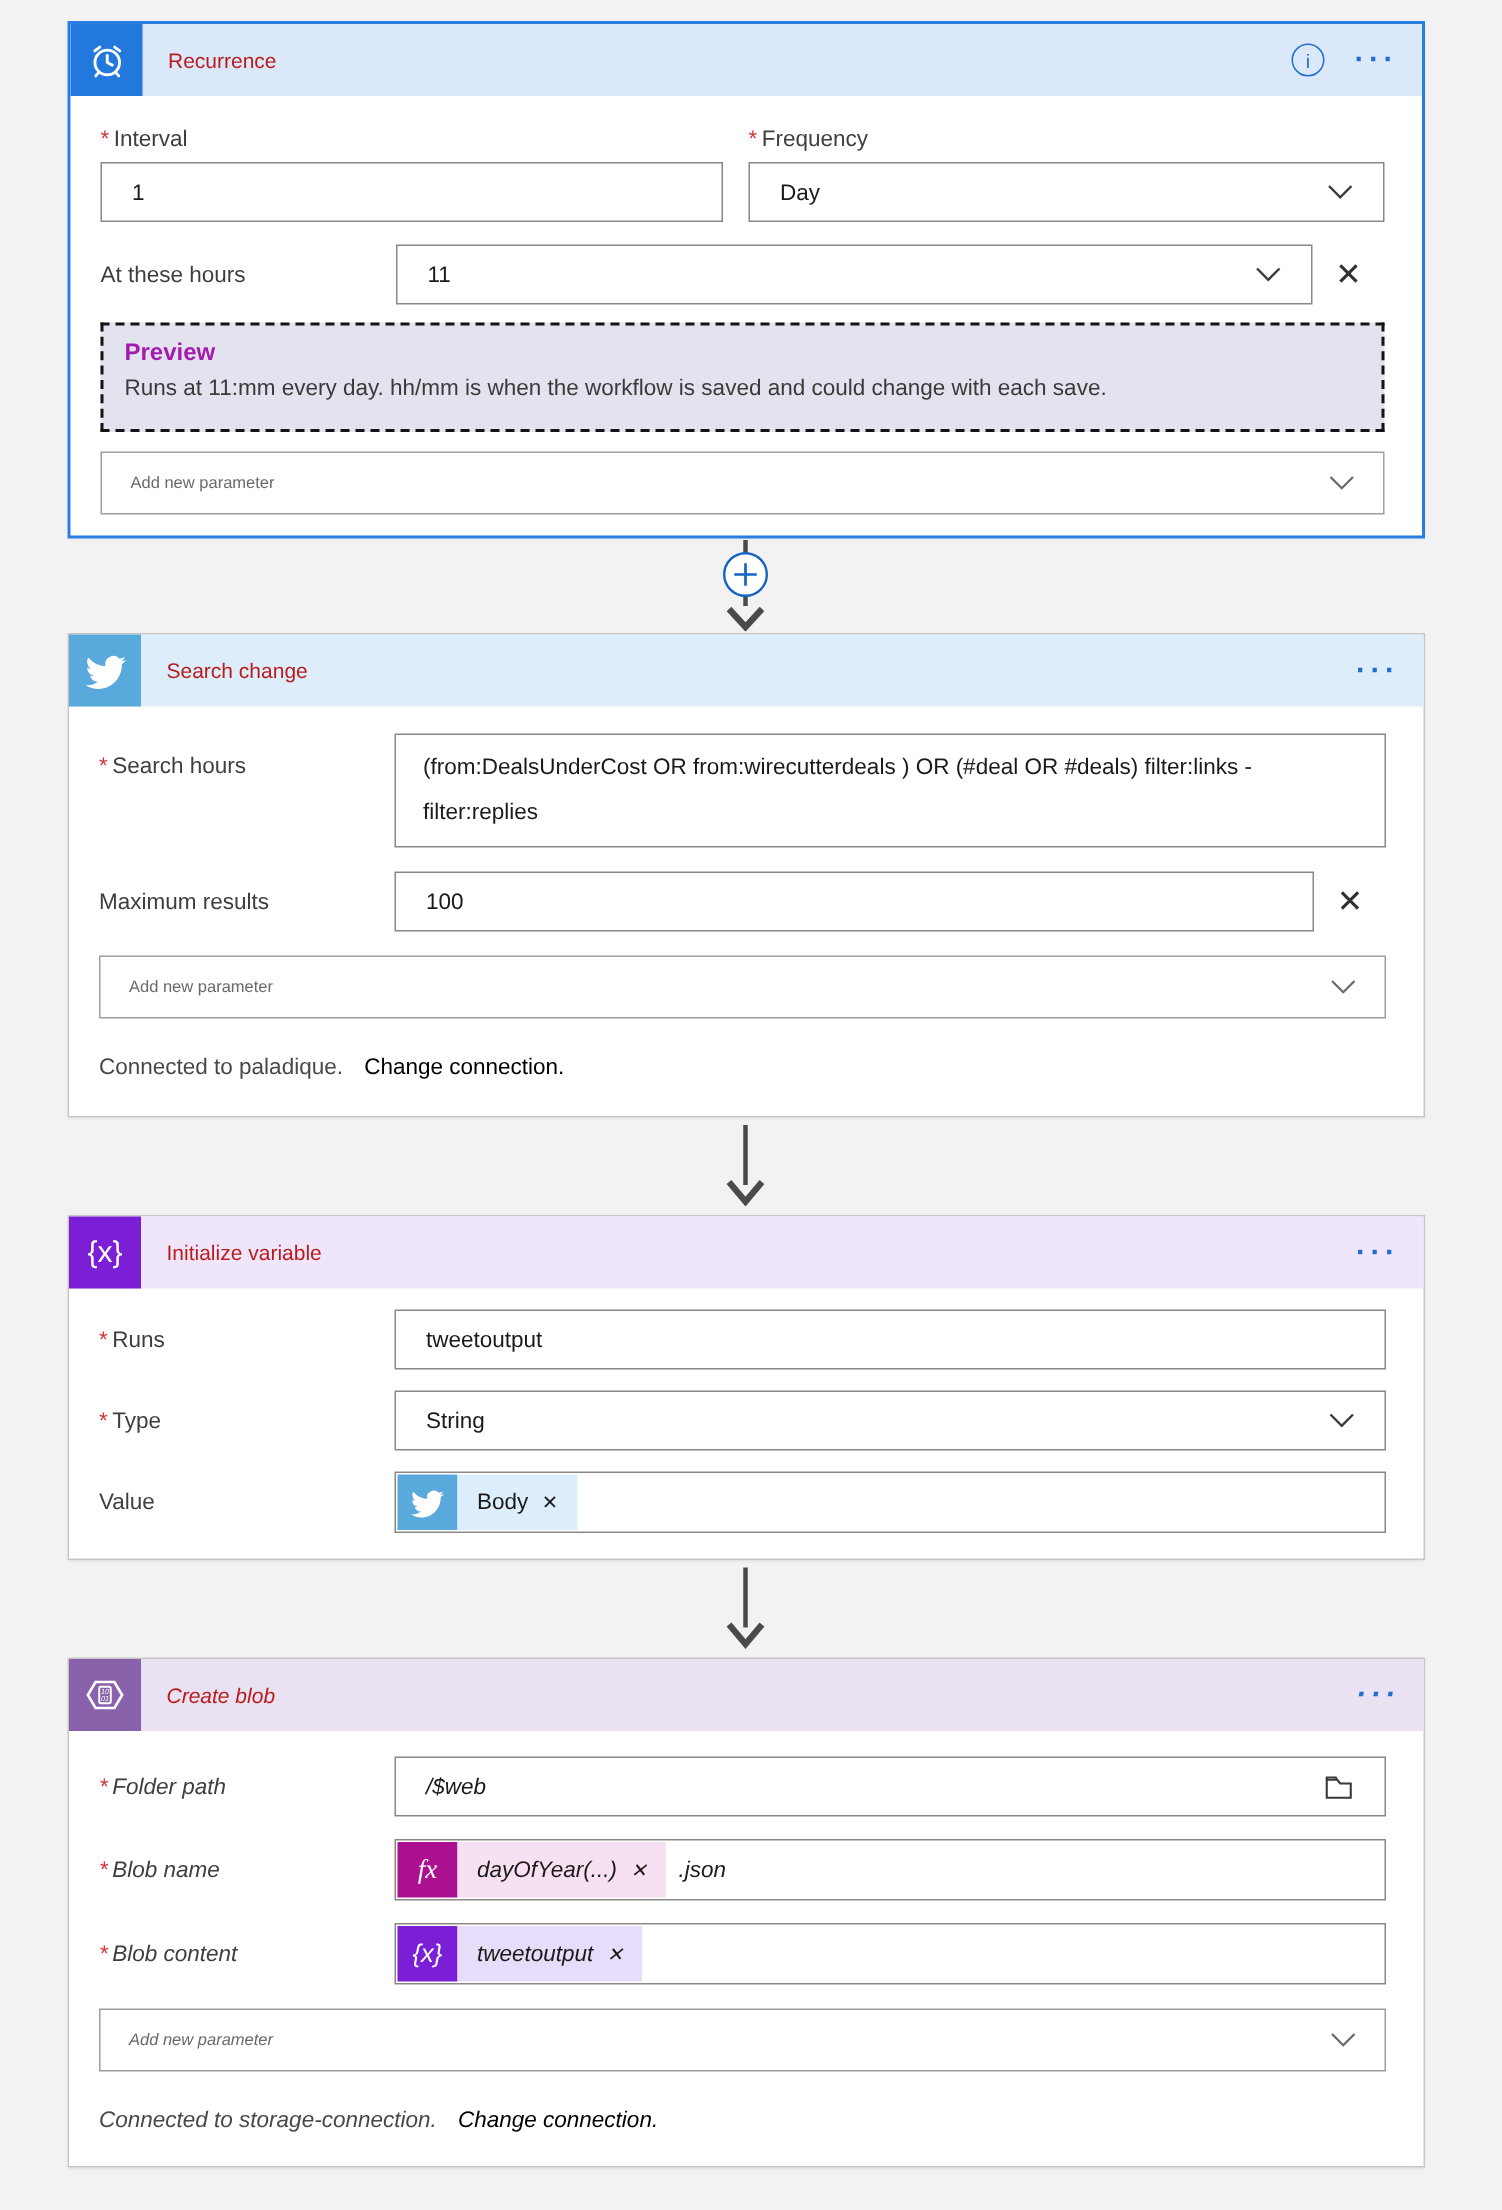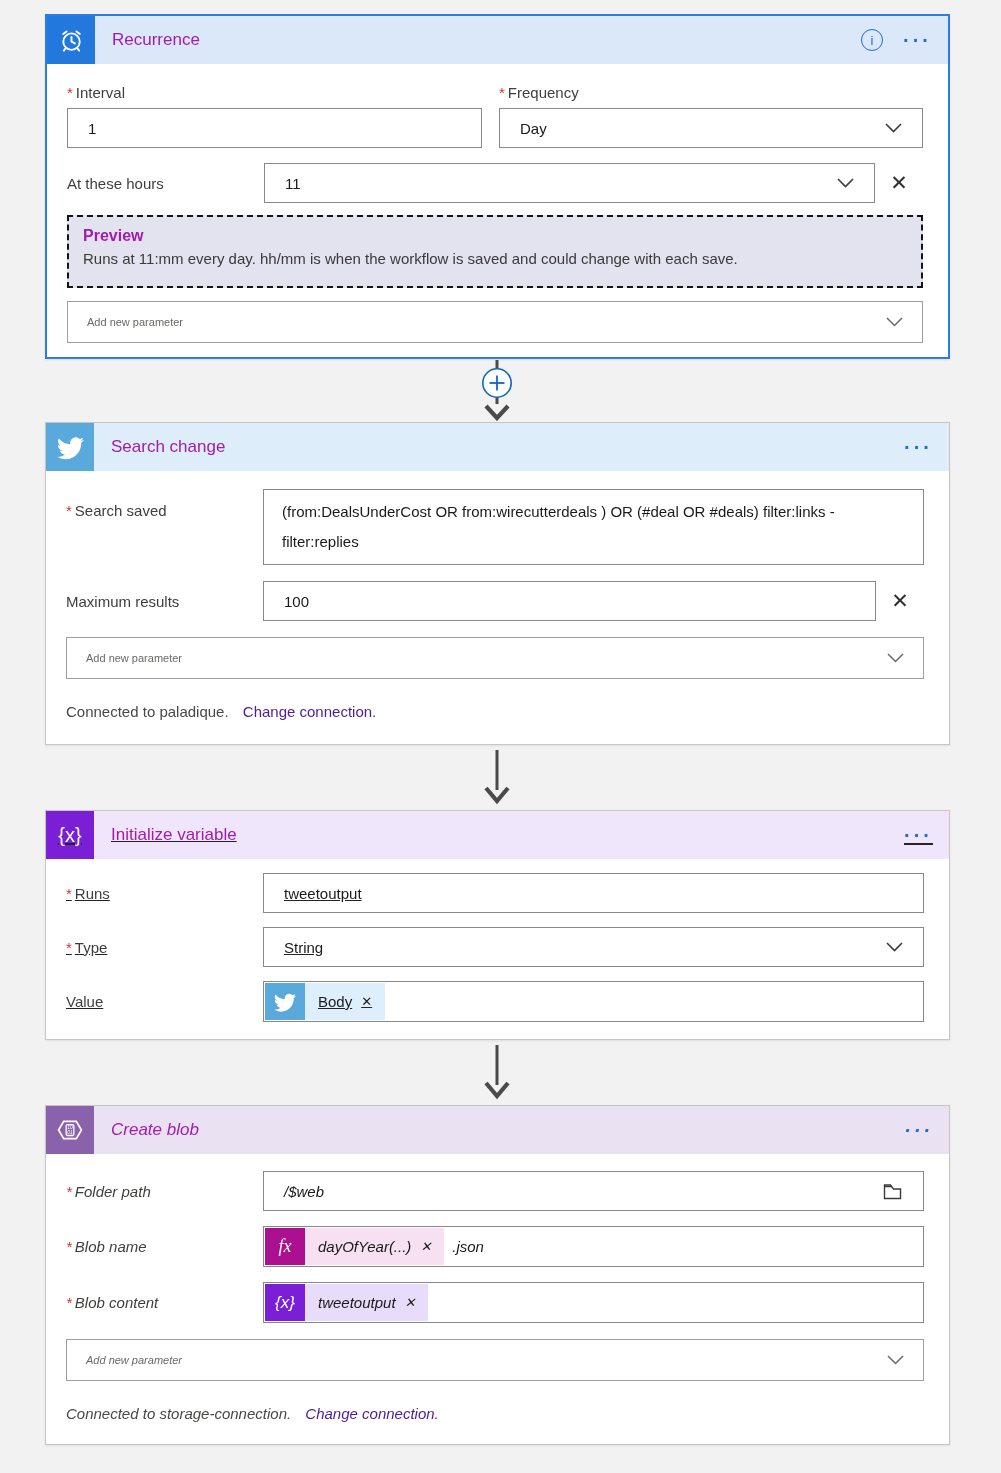--- a/index.html
+++ b/index.html
@@ -10,21 +10,21 @@
     position:relative;
     color:#252423;
   }
   .card {
     position:absolute; left:45px; width:905px; background:#fff;
     border:1px solid #c8c6c4; box-shadow:0 1px 2px rgba(0,0,0,.08);
   }
   .card.selected { border:2px solid #2b7de1; }
   .card-header { display:flex; align-items:center; height:48px; cursor:pointer; }
   .icosq { width:48px; height:48px; flex:none; display:flex; align-items:center; justify-content:center; }
-  .hdr-title { margin-left:17px; font-size:17px; color:#a21caf;text-align:right; }
+  .hdr-title { margin-left:17px; font-size:14px; color:#b91c1c;text-align:right; }
   .hdr-actions { margin-left:auto; margin-right:16px; display:flex; align-items:center; gap:20px; }
   .icon-info {
     width:22px; height:22px; border:1.6px solid #1f6fd0; border-radius:50%;
     color:#1f6fd0; display:flex; align-items:center; justify-content:center;
     font-size:13px; cursor:pointer;
   }
   .icon-info::before { content:"i"; }
   .icon-dots { color:#1f6fd0; font-size:20px; font-weight:bold; letter-spacing:3px; cursor:pointer; line-height:10px; }
   .icon-dots::before { content:"\00B7\00B7\00B7"; }
 
@@ -51,21 +51,21 @@
     border:2px dashed #141414; background:#e3e2ef; padding:10px 14px; height:73px; overflow:hidden;
   }
   .preview-title { font-size:16px; font-weight:bold; color:#a21caf; margin-bottom:5px; }
   .preview-text { font-size:15px; color:#3b3a39; }
 
   .addparam {
     border:1px solid #a19f9d; height:42px; display:flex; align-items:center;
     justify-content:space-between; padding:0 19px; color:#6b6966; font-size:11px; cursor:pointer;
   }
   .connline { font-size:15px; color:#4a4846; }
-  .connlink { color:#4c1d95; margin-left:10px; text-decoration:none; cursor:pointer; }
+  .connlink { color:#000000; margin-left:10px; text-decoration:none; cursor:pointer; }
 
   .tarea {
     border:1px solid #8a8886; min-height:68px; padding:7px 18px; font-size:15px;
     color:#1b1a19; line-height:30px; background:#fff; word-wrap:break-word;
   }
 
   .token-field {
     height:41px; border:1px solid #8a8886; background:#fff; display:flex;
     align-items:stretch; padding:1px;
   }
@@ -156,21 +156,21 @@
       <svg width="27" height="27" viewBox="0 0 16 16" fill="#fff">
           <path d="M5.026 15c6.038 0 9.341-5.003 9.341-9.334 0-.14 0-.282-.006-.422A6.685 6.685 0 0 0 16 3.542a6.658 6.658 0 0 1-1.889.518 3.301 3.301 0 0 0 1.447-1.817 6.533 6.533 0 0 1-2.087.793A3.286 3.286 0 0 0 7.875 6.03a9.325 9.325 0 0 1-6.767-3.429 3.289 3.289 0 0 0 1.018 4.382A3.323 3.323 0 0 1 .64 6.575v.045a3.288 3.288 0 0 0 2.632 3.218 3.203 3.203 0 0 1-.865.115 3.23 3.23 0 0 1-.614-.057 3.283 3.283 0 0 0 3.067 2.277A6.588 6.588 0 0 1 .78 13.58a6.32 6.32 0 0 1-.78-.045A9.344 9.344 0 0 0 5.026 15z"></path>
         </svg>
     </span>
     <span class="hdr-title">Search change</span>
     <span class="hdr-actions">
       <span class="icon-dots"></span>
     </span>
   </div>
   <div class="frow rowpad" style="margin-top:18px; align-items:flex-start;">
-    <span class="rlabel" style="padding-top:13px;"><span class="req">*</span><span>Search saved</span></span>
+    <span class="rlabel" style="padding-top:13px;"><span class="req">*</span><span>Search hours</span></span>
     <div class="fieldwrap">
       <div class="tarea">(from:DealsUnderCost OR from:wirecutterdeals ) OR (#deal OR #deals) filter:links -filter:replies</div>
     </div>
   </div>
   <div class="frow rowpad" style="margin-top:16px;">
     <span class="rlabel">Maximum results</span>
     <div class="fieldwrap">
       <input class="tbox" readonly="" value="100" style="">
     </div>
     <span class="clearx"></span>
@@ -187,21 +187,21 @@
   </div>
 </div>
 
 <div class="connector" style="top:748px;">
   <svg width="44" height="58">
     <line x1="22" y1="2" x2="22" y2="42" stroke="#4a4a4a" stroke-width="3"></line>
     <path d="M11 40 L22 53 L33 40" fill="none" stroke="#4a4a4a" stroke-width="4.2"></path>
   </svg>
 </div>
 
-<div class="card" style="top:810px; height:230px;text-decoration:underline;">
+<div class="card" style="top:810px; height:230px;">
   <div class="card-header" style="background:#f0e6fc;">
     <span class="icosq hdr-vx" style="background:#7a1fd6;"></span>
     <span class="hdr-title">Initialize variable</span>
     <span class="hdr-actions">
       <span class="icon-dots"></span>
     </span>
   </div>
   <div class="frow rowpad" style="margin-top:14px;">
     <span class="rlabel"><span class="req">*</span><span>Runs</span></span>
     <div class="fieldwrap">

